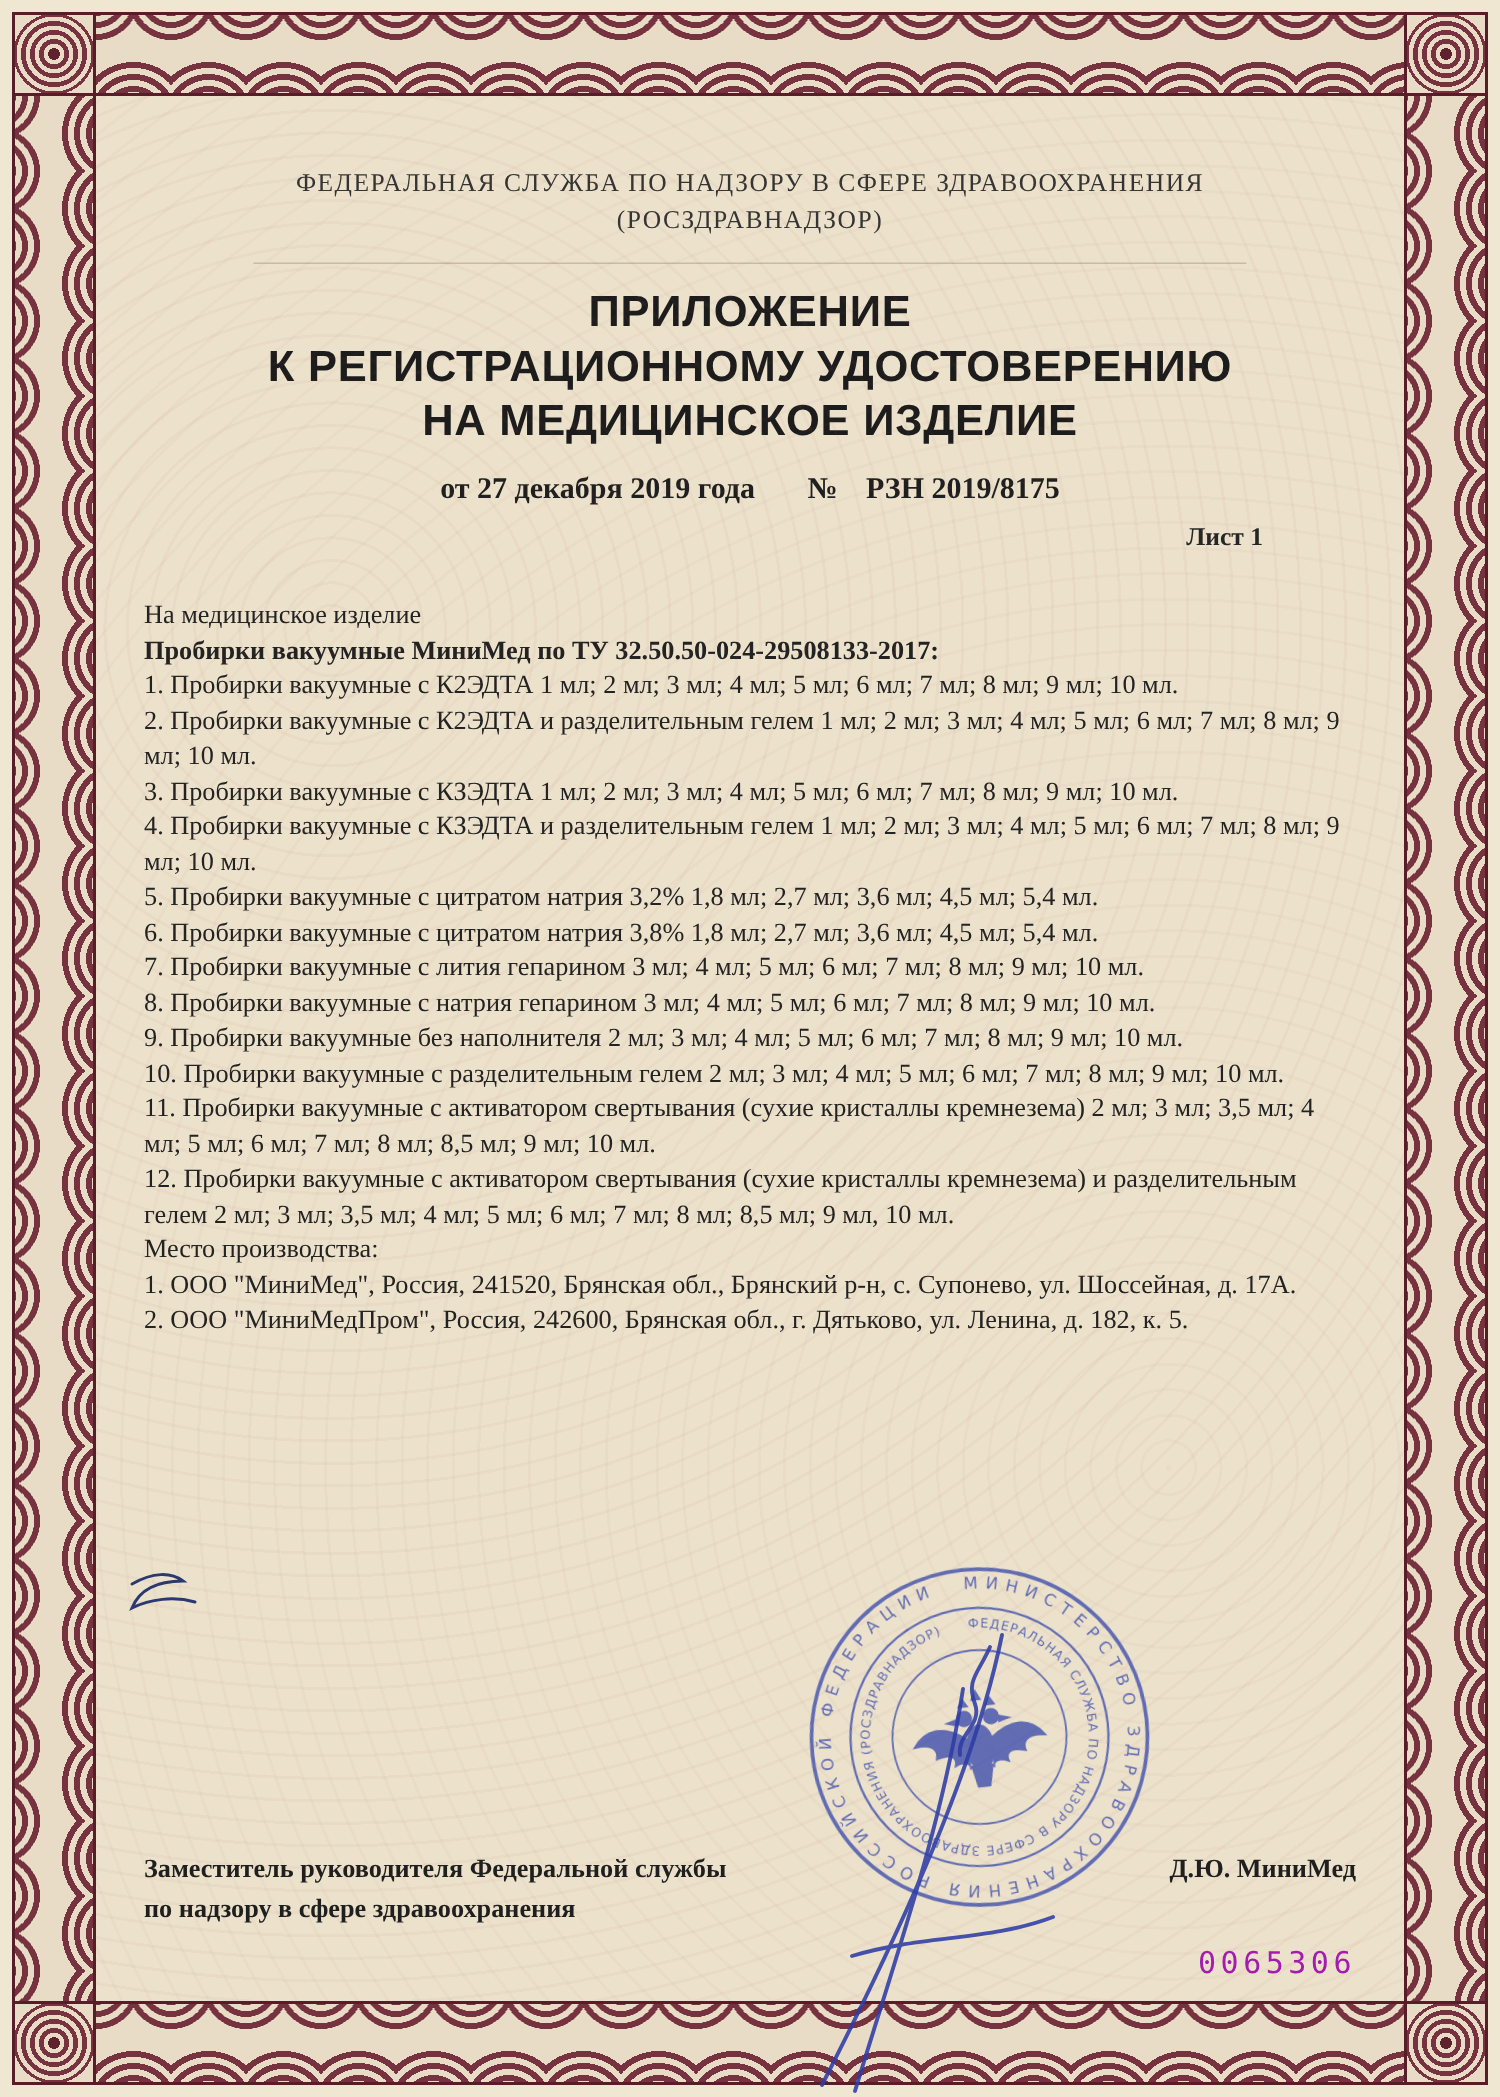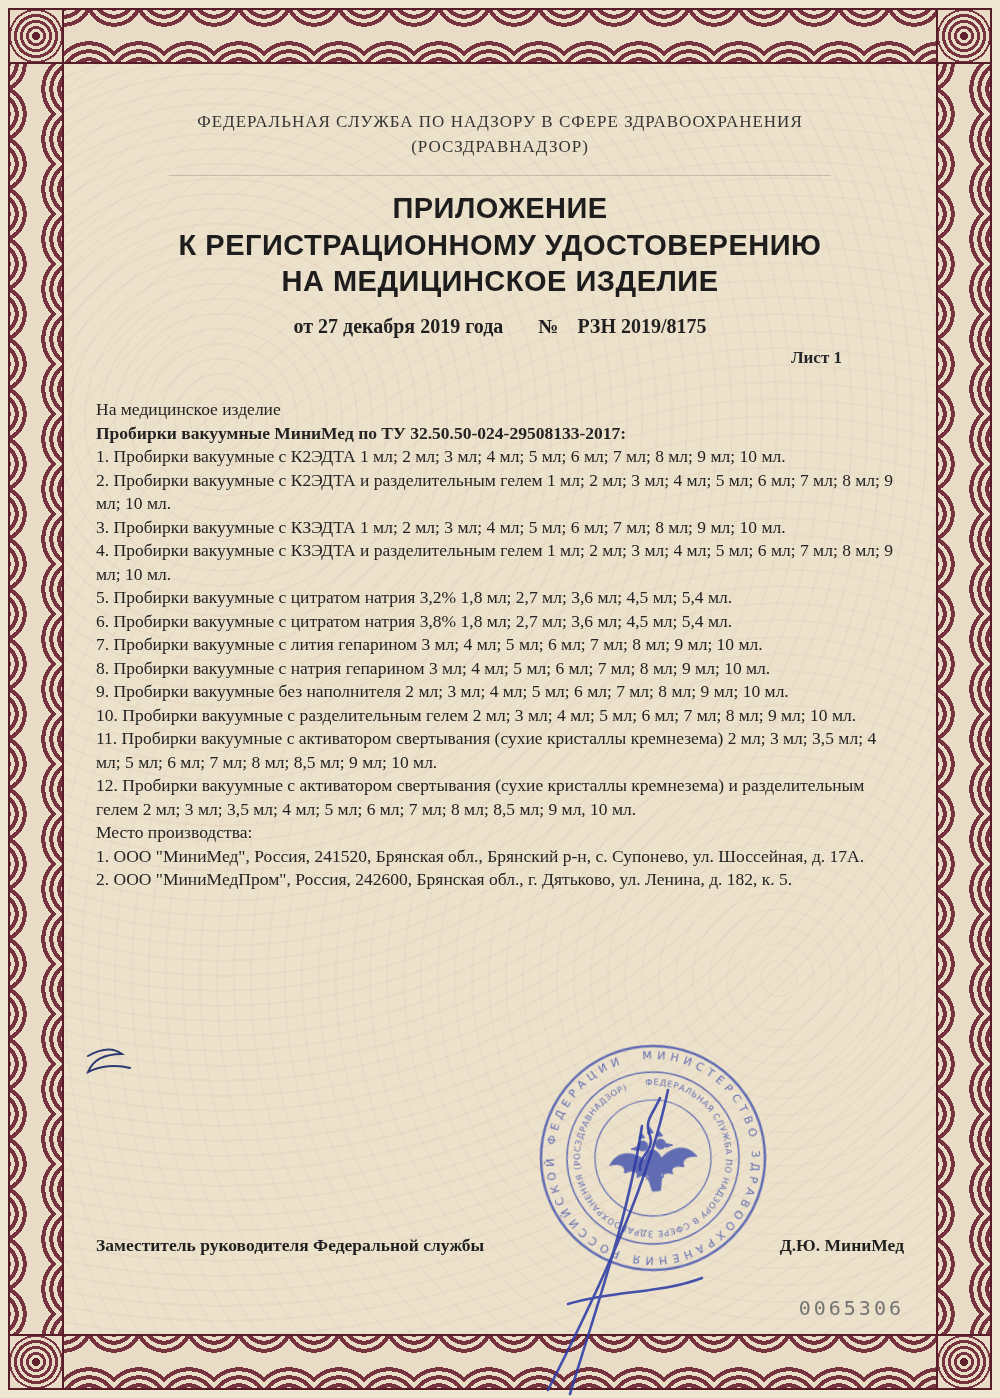--- a/index.html
+++ b/index.html
@@ -79,21 +79,21 @@
   .doc-body .bold { font-weight:bold; }
 
   .doc-footer {
     position:absolute; left:96px; right:96px; top:1232px;
     display:flex; justify-content:space-between; align-items:flex-start;
     font-weight:bold; font-size:17.5px; line-height:1.55; color:#1f1f1f;
   }
   .serial {
     position:absolute; right:96px; top:1296px;
     font-family:"DejaVu Sans Mono", monospace;
-    font-size:20px; letter-spacing:3px; color:#737373;
+    font-size:20px; letter-spacing:3px; color:#a21caf;
   }
 
   
   .stamp-svg { position:absolute; left:533px; top:1038px; transform:rotate(-6deg); filter:blur(.4px); pointer-events:none; }
   .sig-svg { position:absolute; left:510px; top:1068px; pointer-events:none; }
   .squiggle-svg { position:absolute; left:82px; top:1046px; pointer-events:none; }
   .ring-outer { font-family:"DejaVu Sans", sans-serif; font-size:11px; letter-spacing:1.5px; fill:#3f4fae; }
   .ring-inner { font-family:"DejaVu Sans", sans-serif; font-size:8.5px; letter-spacing:.5px; fill:#3f4fae; }
 </style>
 </head>
@@ -150,20 +150,21 @@
       <p>12. Пробирки вакуумные с активатором свертывания (сухие кристаллы кремнезема) и разделительным гелем 2 мл; 3 мл; 3,5 мл; 4 мл; 5 мл; 6 мл; 7 мл; 8 мл; 8,5 мл; 9 мл, 10 мл.</p>
       <p>Место производства:</p>
       <p>1. ООО "МиниМед", Россия, 241520, Брянская обл., Брянский р-н, с. Супонево, ул. Шоссейная, д. 17А.</p>
       <p>2. ООО "МиниМедПром", Россия, 242600, Брянская обл., г. Дятьково, ул. Ленина, д. 182, к. 5.</p>
     </div>
   </div>
 
   <div class="doc-footer">
     <div>
       <div>Заместитель руководителя Федеральной службы</div>
+      <div>по надзору в сфере здравоохранения</div>
     </div>
     <div>Д.Ю. МиниМед</div>
   </div>
 
   <div class="serial">0065306</div>
 
   <svg class="stamp-svg" width="240" height="240" viewBox="0 0 240 240" opacity="0.8">
     <defs>
       <path id="rp-outer" d="M120,21 a99,99 0 1,1 -0.1,0"></path>
       <path id="rp-inner" d="M120,47 a73,73 0 1,1 -0.1,0"></path>

